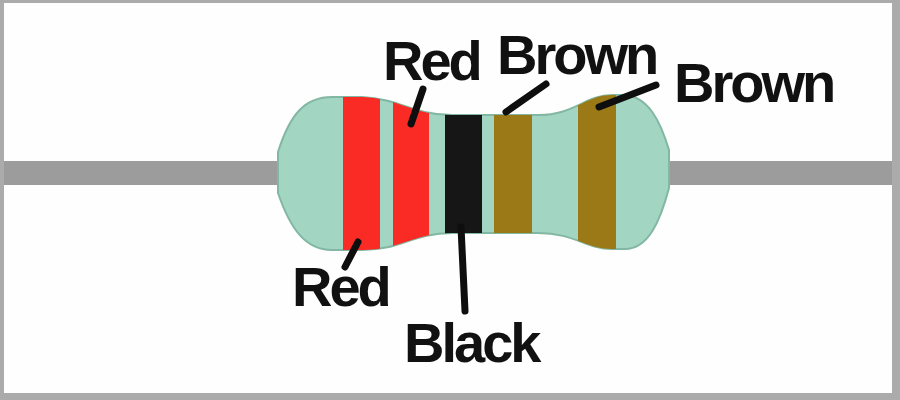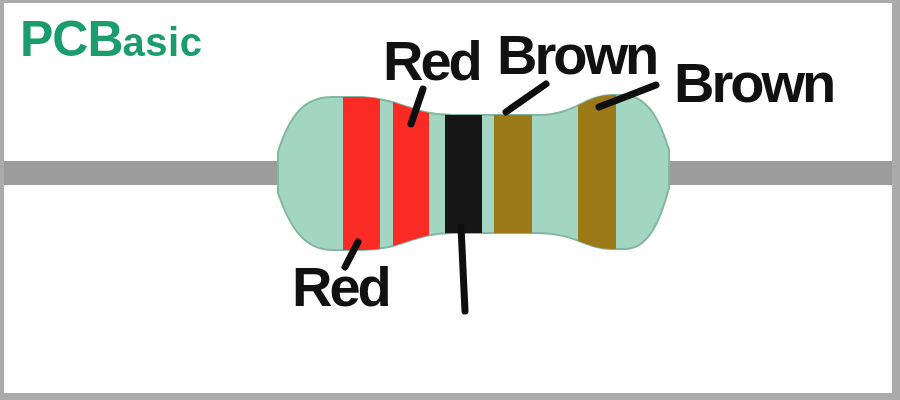--- a/index.html
+++ b/index.html
@@ -51,23 +51,20 @@
   #label-top-brown    { left: 497px; top: 27px;  }
   #label-right-brown  { left: 674px; top: 55px;  }
   #label-bottom-red   { left: 292px; top: 259px; }
   #label-bottom-black { left: 404px; top: 315px; }
 </style>
 </head>
 <body>
 
 <div id="canvas">
 
-  <div id="logo">
-    <span class="logo-pcb" style="color: rgb(27, 156, 109);">PCB</span><span class="logo-asic" style="color: rgb(27, 156, 109);">asic</span>
-  </div>
 
   <svg id="art" viewBox="0 0 900 400" xmlns="http://www.w3.org/2000/svg">
     <defs>
       <clipPath id="bodyClip">
         <path d="M 278,152
                  C 290,114 305,97 332,97
                  L 362,97
                  C 402,99 412,115 452,115
                  L 538,115
                  C 575,115 585,95 612,95
@@ -120,15 +117,16 @@
       <line x1="656" y1="85" x2="599" y2="107" stroke="#0E0E0E"></line>
       <line x1="358" y1="242" x2="345" y2="267" stroke="#0E0E0E"></line>
       <line x1="461" y1="227" x2="465" y2="311" stroke="#0E0E0E"></line>
     </g>
   </svg>
 
   <div class="band-label" id="label-top-red" style="color: rgb(17, 17, 17);">Red</div>
   <div class="band-label" id="label-top-brown" style="color: rgb(17, 17, 17);">Brown</div>
   <div class="band-label" id="label-right-brown" style="color: rgb(17, 17, 17);">Brown</div>
   <div class="band-label" id="label-bottom-red" style="color: rgb(17, 17, 17);">Red</div>
+  <div class="band-label" id="label-bottom-black" style="color: rgb(17, 17, 17);">Black</div>
 
   <div id="frame"></div>
 </div>
 
 </body></html>

